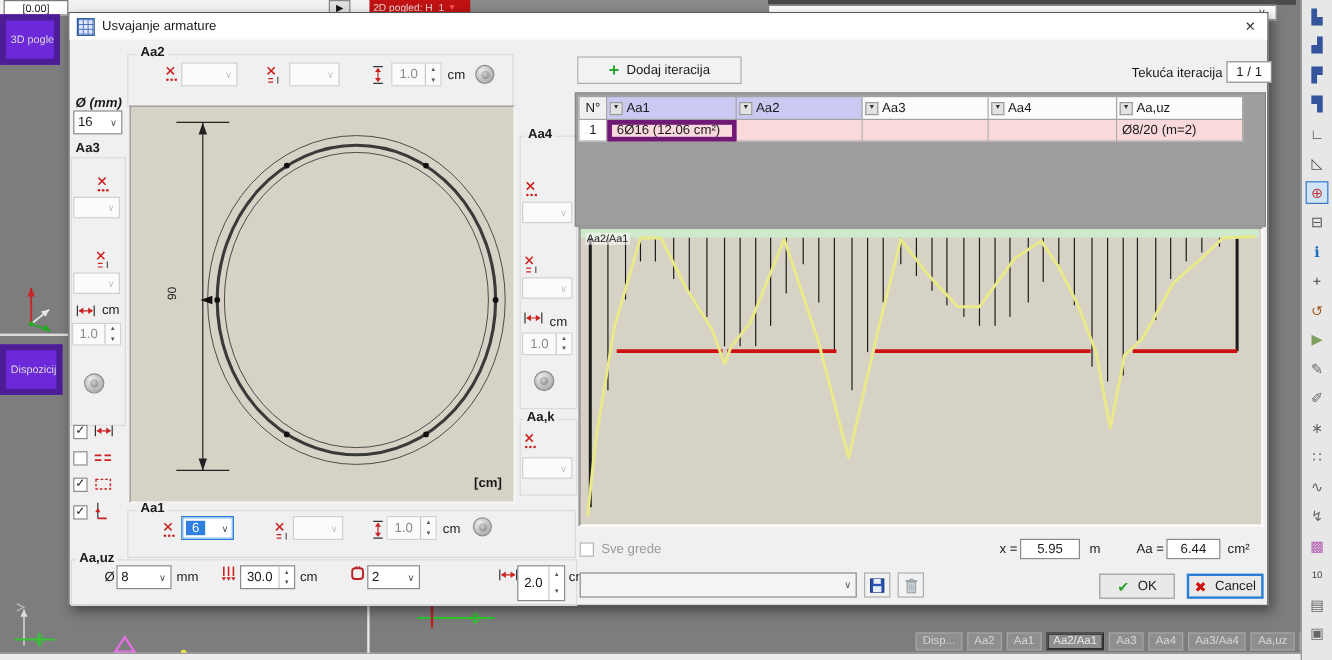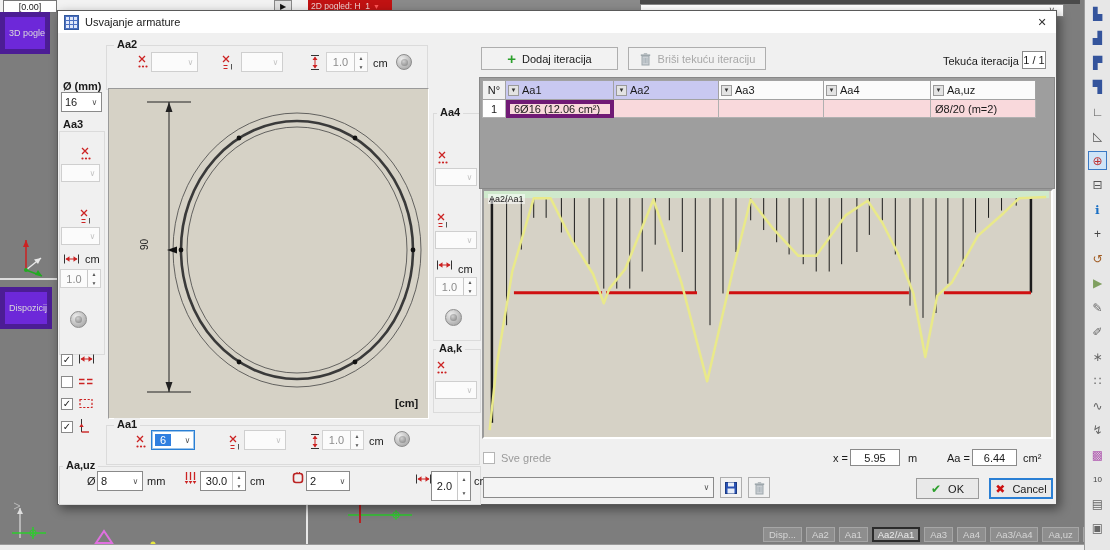--- a/index.html
+++ b/index.html
@@ -166,21 +166,21 @@
     </div>
 
   <div class="abs dialog">
 
     <div class="abs titlebar">
       <span class="titleicon"></span>
       <span class="titletext">Usvajanje armature</span>
     </div>
     <div class="abs closebtn">✕</div>
 
-    <div class="abs blbl" style="left:5px;top:69px;">Ø (mm)</div>
+    <div class="abs blbl" style="left:5px;top:69px;font-style:italic;">Ø (mm)</div>
     <div class="abs dd" style="left:3px;top:81px;width:41px;height:20px;">
       <span class="v">16</span>
       <span class="c">∨</span>
     </div>
     <div class="abs blbl" style="left:5px;top:107px;">Aa3</div>
     <div class="abs grp" style="left:1px;top:120px;width:44px;height:222px;"></div>
     <span class="abs ico" style="left:22px;top:136px;">
         <svg width="13" height="15">
           <path d="M2 1 L8 7 M8 1 L2 7" stroke="#c22" stroke-width="1.3" fill="none"></path>
           <circle cx="2.5" cy="11.5" r="1.1" fill="#c22"></circle>
@@ -464,33 +464,22 @@
           <div>▲</div>
           <div>▼</div>
         </span>
     </div>
     <span class="abs lbl" style="left:416px;top:464px;">cm</span>
 
     <div class="abs wbtn" style="left:423px;top:36px;width:137px;height:23px;">
       <span style="color:#2ca02c;font-weight:bold;font-size:15px;">+</span>
       <span>Dodaj iteracija</span>
     </div>
-    <div class="abs wbtn dis" style="left:570px;top:36px;width:138px;height:23px;">
-      <span class="ico" style="opacity:.55;">
-          <svg width="13" height="14">
-            <rect x="3" y="4" width="7" height="9" fill="#aab4bc" stroke="#5a6a74"></rect>
-            <path d="M1.8 3.2 h9.4" stroke="#5a6a74" stroke-width="1.6" fill="none"></path>
-            <path d="M4.8 1.8 h3.4" stroke="#5a6a74" fill="none"></path>
-            <path d="M5 6 v5 M6.5 6 v5 M8 6 v5" stroke="#7a8a94" fill="none"></path>
-          </svg>
-        </span>
-      <span>Briši tekuću iteraciju</span>
-    </div>
     <span class="abs lbl" style="left:885px;top:44px;">Tekuća iteracija</span>
-    <div class="abs fld" style="left:964px;top:40px;width:24px;height:18px;">1 / 1</div>
+    <div class="abs fld" style="left:964px;top:40px;width:38px;height:18px;">1 / 1</div>
 
     <div class="abs tblregion" style="left:421px;top:66px;width:576px;height:112px;">
       <div class="trow" style="top:2px;">
         <div class="hcell first" style="width:24px;">
             <span>N°</span>
           </div>
         <div class="hcell lav" style="width:108px;">
             <span class="fbtn">▼</span>
             <span>Aa1</span>
           </div>

